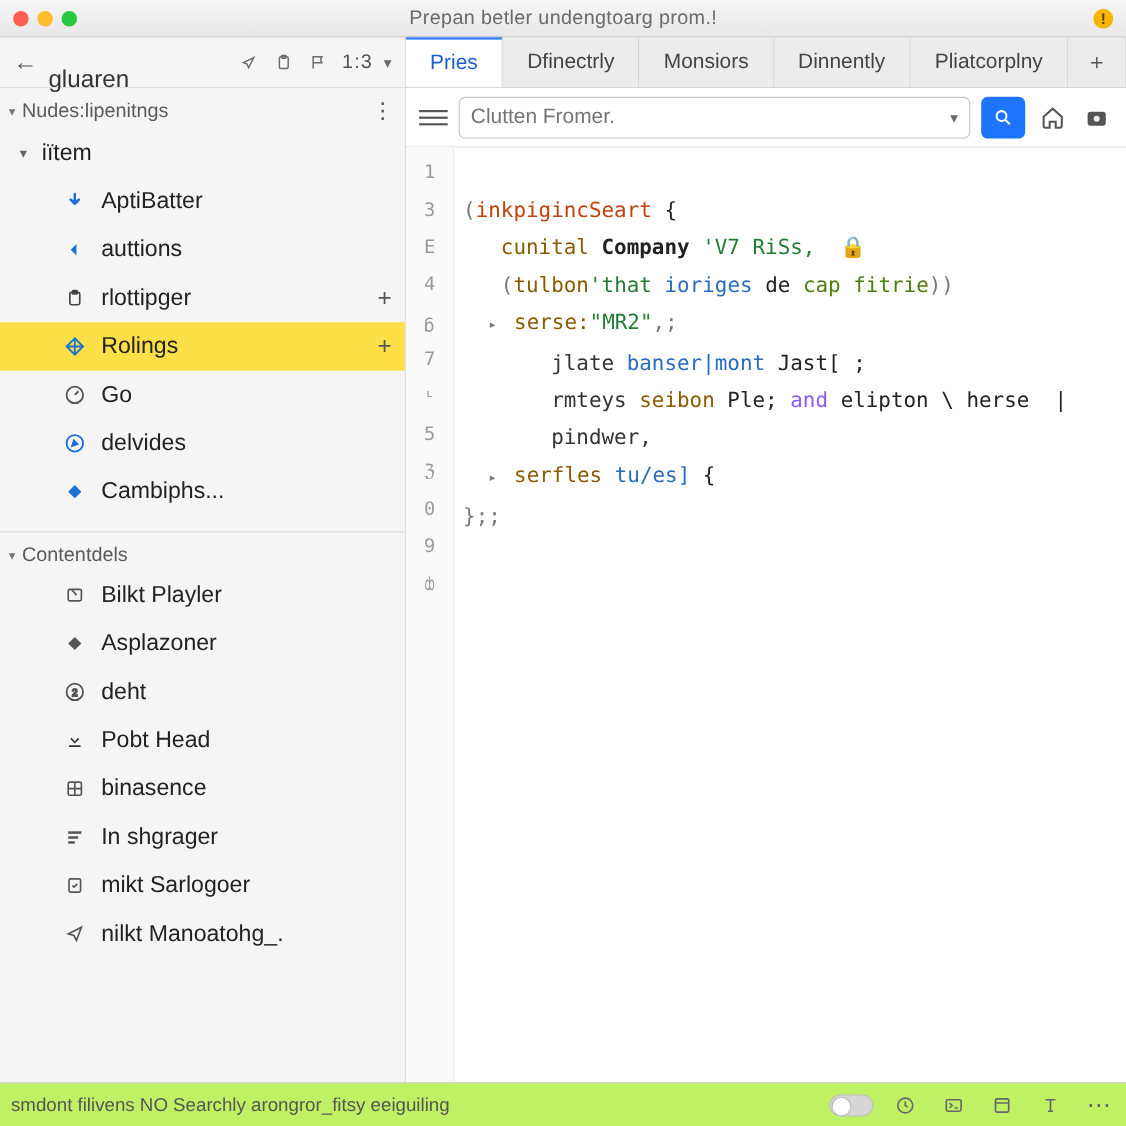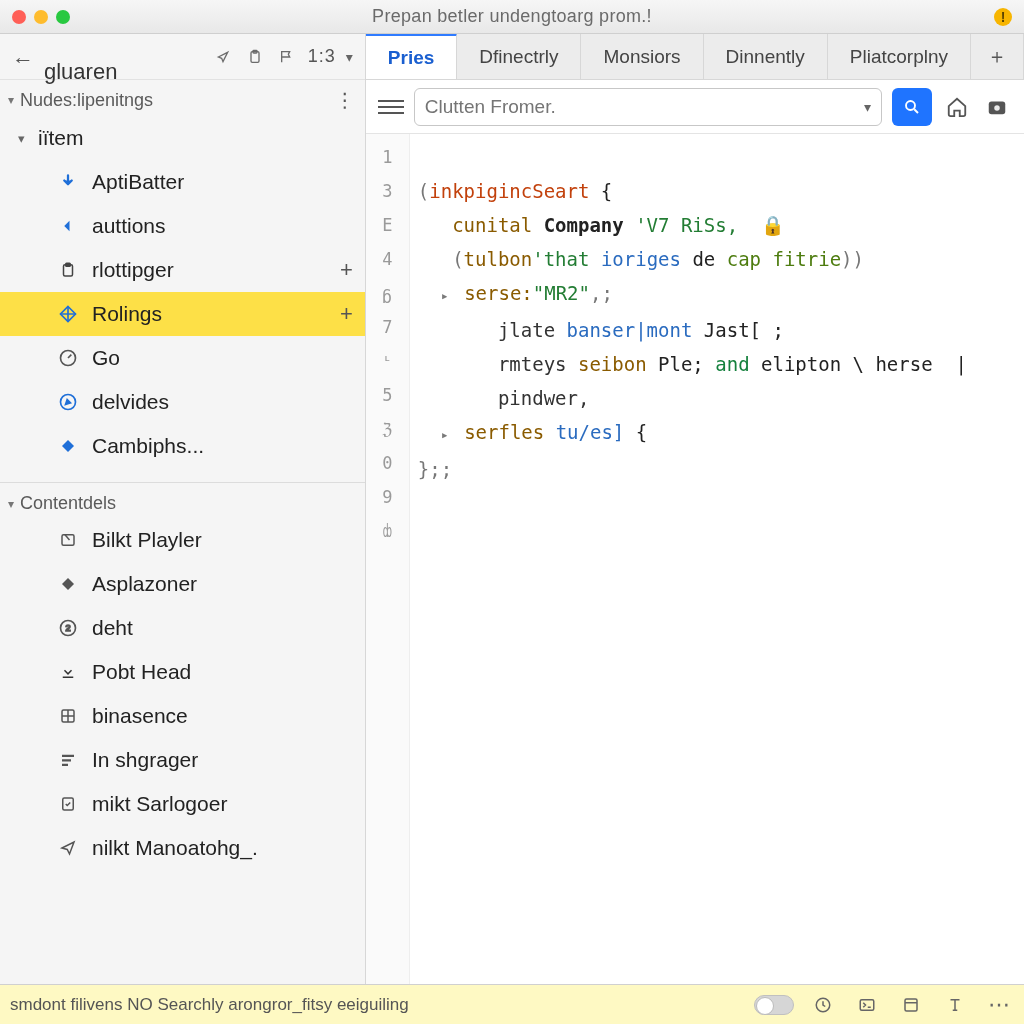--- a/index.html
+++ b/index.html
@@ -64,21 +64,21 @@
   flex:1; display:flex; flex-direction:column; background:#fff; min-height:0;
 }
 .tabs {
   height:46px; display:flex; align-items:stretch; border-bottom:1px solid #d7d7d7;
   background:#ececec;
 }
 .tab {
   padding: 0 22px; display:flex; align-items:center; font-size:19px; color:#444;
   border-right:1px solid #d7d7d7; background:#ececec;
 }
-.tab.active { background:#fff; border-top:3px solid #2f7bff; color:#1a5fd0; font-weight:700; margin-top:-1px;}
+.tab.active { background:#fff; border-top:3px solid #2f7bff; color:#1a5fd0; font-weight:400; margin-top:-1px;}
 .tab.add { padding:0 16px; font-size:20px; color:#555; }
 
 .toolbar2 {
   height:54px; display:flex; align-items:center; gap:10px; padding: 0 12px;
   border-bottom:1px solid #e4e4e4; background:#fff;
 }
 .hamburger { width:26px; display:flex; flex-direction:column; gap:4px; }
 .hamburger span{height:2px;background:#555;}
 .search {
   flex:1; display:flex; align-items:center; border:1px solid #c7c7c7; border-radius:6px;
@@ -94,29 +94,29 @@
 
 .codearea { flex:1; display:flex; min-height:0; font-family: "SF Mono", Menlo, Consolas, monospace; }
 .gutter {
   width:44px; background:#fafafa; border-right:1px solid #eee;
   padding-top:6px; text-align:center; color:#9a9a9a; font-size:17px; line-height:34px;
 }
 .code {
   flex:1; padding: 6px 8px; font-size:19px; line-height:34px; color:#222;
   white-space:pre; overflow:hidden;
 }
-.tok-fn{color:#c2410c;} .tok-kw{color:#15803d;margin-top:36px;} .tok-id{color:#333;}
+.tok-fn{color:#c2410c;} .tok-kw{color:#8b5cf6;margin-top:36px;} .tok-id{color:#333;}
 .tok-type{font-weight:600;color:#222;} .tok-str{color:#237d34;}
 .tok-op{color:#777;} .tok-call{color:#2a6bbf;} .tok-field{color:#8a5b00;}
 .tok-tag{color:#4d7c0f;}
 .fold { color:#7a7a7a; font-size:13px; display:inline-block; width:12px;}
 
 
 .statusbar {
-  height:40px; border-top:1px solid #d0d0d0; background:#fef9c3;
+  height:40px; border-top:1px solid #d0d0d0; background:#bef264;
   display:flex; align-items:center; padding:0 10px; gap:14px; font-size:17px; color:#555;
 }
 .statusbar .sp { flex:1; }
 .toggle {
   width:40px;height:20px;border-radius:10px;background:#d6d6d6;position:relative;border:1px solid #c0c0c0;
 }
 .toggle::after{content:"";position:absolute;left:1px;top:1px;width:16px;height:16px;border-radius:50%;background:#fff;border:1px solid #bbb;}
 
 svg { display:block; }
 .muted{color:#777;}

